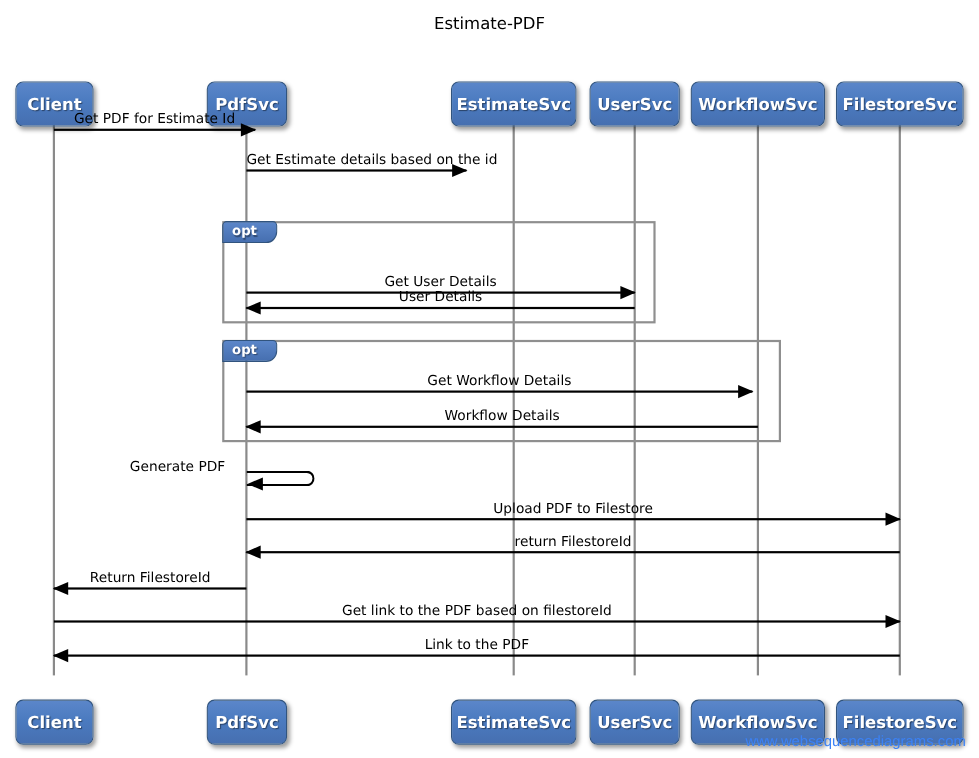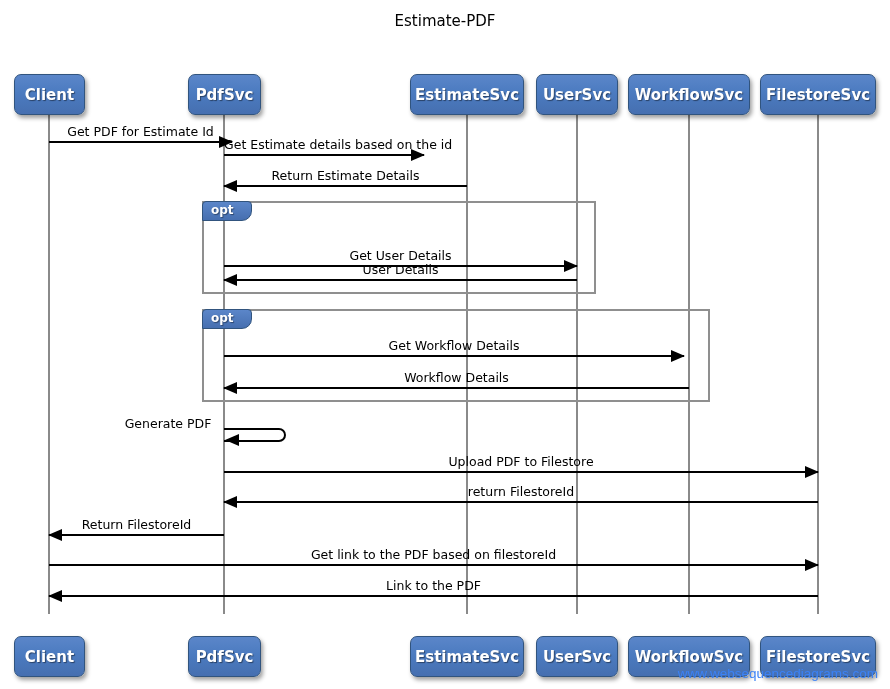--- a/index.html
+++ b/index.html
@@ -30,21 +30,21 @@
   .arr-l{position:absolute;top:12px;left:-1px;width:0;height:0;
     border-top:6px solid transparent;border-bottom:6px solid transparent;border-right:14px solid #000;}
   .frame{position:absolute;border:2px solid #8f8f8f;box-sizing:border-box;}
   .frame-tab{
     position:absolute;left:-2px;top:-2px;width:40px;height:18px;
     background:linear-gradient(180deg,#5b86c9,#466fb0);
     border:1px solid #31547e;border-radius:4px 4px 10px 0;
     color:#fff;font-weight:bold;font-size:12px;line-height:17px;padding-left:8px;
     text-shadow:1px 1px 1px rgba(0,0,0,0.4);
   }
-  .self-lbl{position:absolute;left:118px;top:416px;width:100px;text-align:center;
+  .self-lbl{position:absolute;left:118px;top:416px;width:100px;text-align:left;
     font-size:12.5px;line-height:16px;white-space:nowrap;}
   .self-loop{position:absolute;left:224px;top:428px;width:60px;height:10px;
     border-top:2px solid #000;border-right:2px solid #000;border-bottom:2px solid #000;
     border-radius:0 9px 9px 0;}
   .self-arr{position:absolute;left:225px;top:434px;width:0;height:0;
     border-top:6px solid transparent;border-bottom:6px solid transparent;border-right:14px solid #000;}
   .footer{
     position:absolute;top:666px;right:12px;font-size:13.5px;color:#3b82f6;
     font-family:"Liberation Sans",sans-serif;
   }
@@ -70,37 +70,32 @@
   <div class="actor" style="left:628px;top:52px;width:122px">WorkflowSvc</div>
   <div class="actor" style="left:760px;top:52px;width:116px">FilestoreSvc</div>
 
   <div class="frame" style="left:202px;top:201px;width:394px;height:93px">
     <div class="frame-tab">opt</div>
   </div>
   <div class="frame" style="left:202px;top:309px;width:508px;height:93px">
     <div class="frame-tab">opt</div>
   </div>
 
-  <div class="msg" style="left:49px;top:124px;width:183px">
+  <div class="msg" style="left:49px;top:100px;width:183px">
     <div class="lbl">Get PDF for Estimate Id</div>
     <div class="line"></div>
     <div class="arr-r"></div>
   </div>
 
   <div class="msg" style="left:224px;top:137px;width:200px">
     <div class="lbl">Get Estimate details based on the id</div>
     <div class="line"></div>
     <div class="arr-r"></div>
   </div>
 
-  <div class="msg" style="left:224px;top:168px;width:243px">
-    <div class="lbl">Return Estimate Details</div>
-    <div class="line"></div>
-    <div class="arr-l"></div>
-  </div>
 
   <div class="msg" style="left:224px;top:248px;width:353px">
     <div class="lbl">Get User Details</div>
     <div class="line"></div>
     <div class="arr-r"></div>
   </div>
 
   <div class="msg" style="left:224px;top:262px;width:353px">
     <div class="lbl">User Details</div>
     <div class="line"></div>

